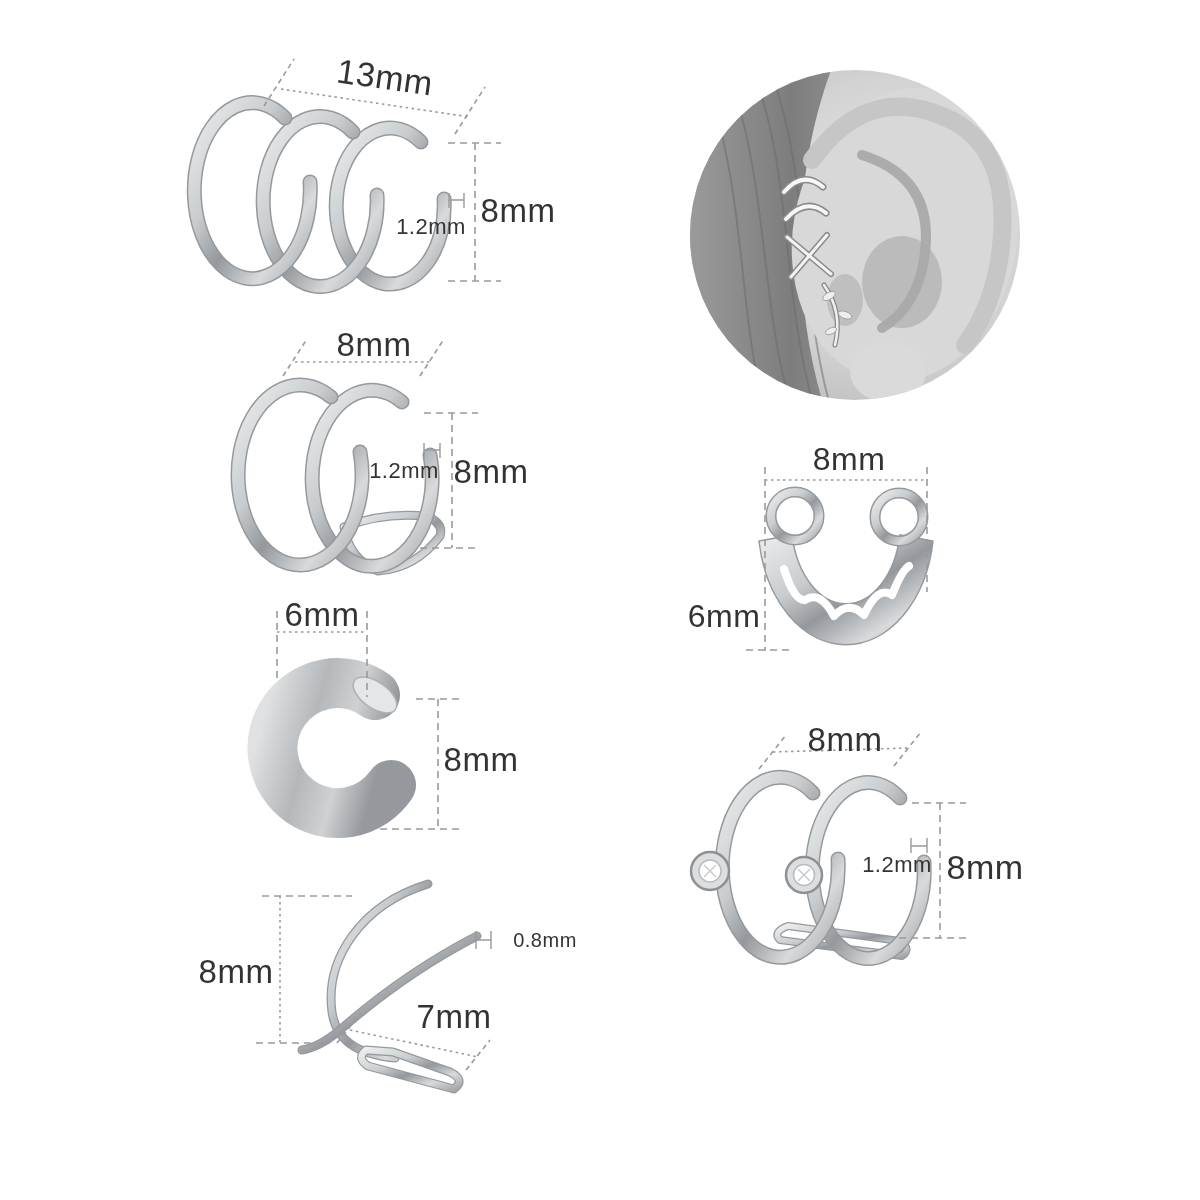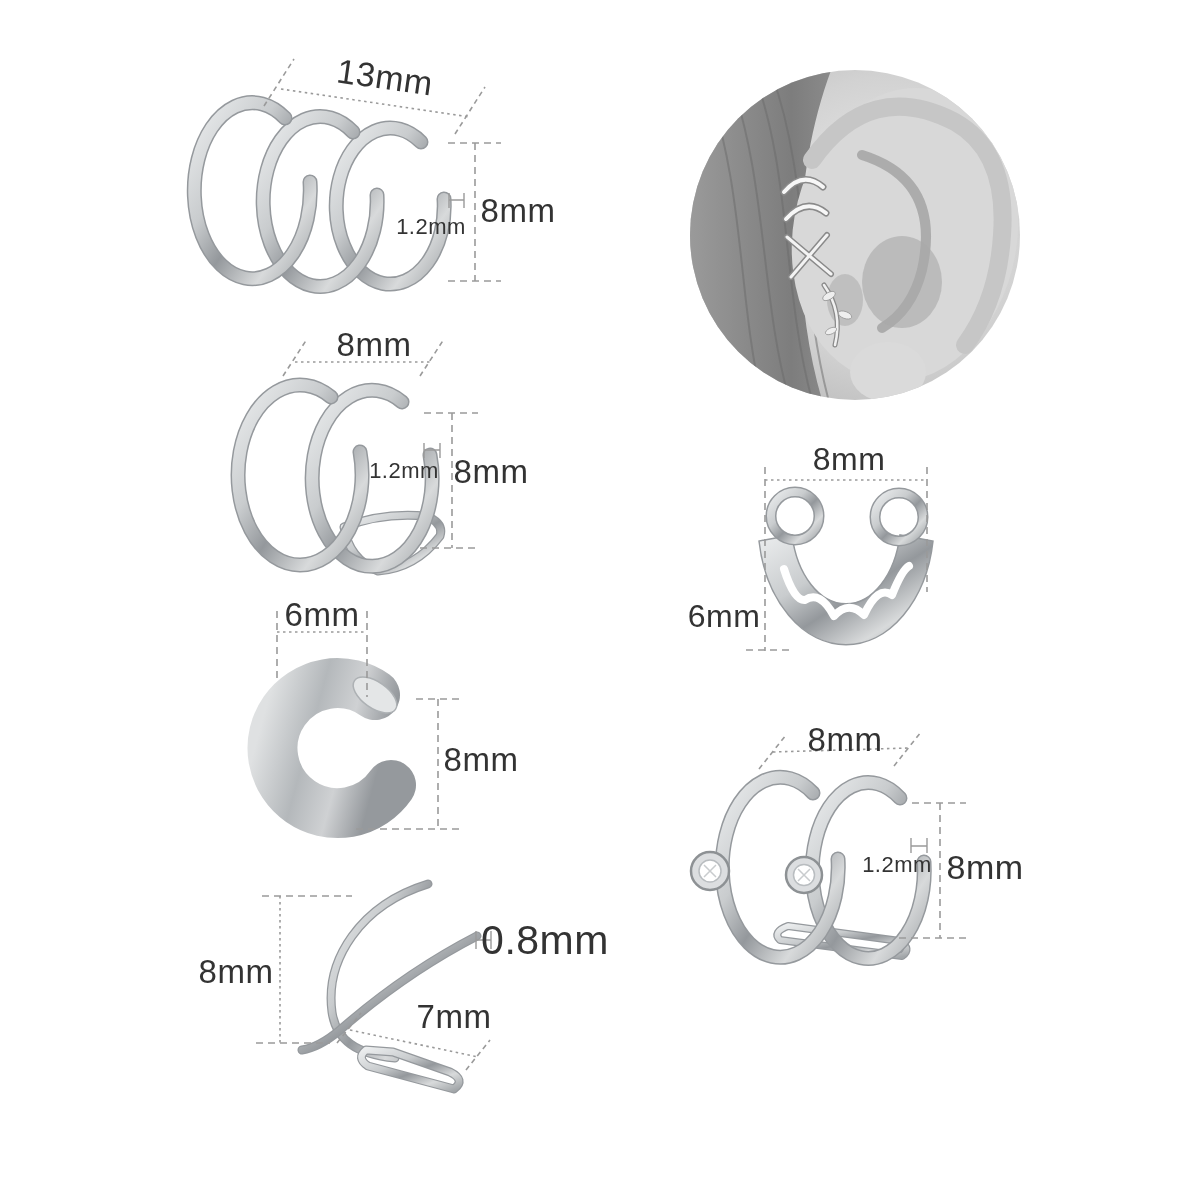--- a/index.html
+++ b/index.html
@@ -2,21 +2,21 @@
 <html><head>
 <meta charset="utf-8">
 <style>
   html,body{margin:0;padding:0;background:#ffffff;}
   .canvas{position:relative;width:1200px;height:1200px;background:#ffffff;overflow:hidden;
           font-family:"Liberation Sans",sans-serif;}
   svg.layer{position:absolute;left:0;top:0;}
   .dim-label{position:absolute;transform:translate(-50%,-50%);color:#333333;line-height:1;
              white-space:nowrap;letter-spacing:0.5px;}
   .tilt{transform:translate(-50%,-50%) rotate(8deg);}
-  .fs27{font-size:22px}.fs31{font-size:41px}.fs32{font-size:32px}.fs33{font-size:33px}.fs34{font-size:34px}
+  .fs27{font-size:22px}.fs31{font-size:20px}.fs32{font-size:32px}.fs33{font-size:33px}.fs34{font-size:34px}
   
   .dl{stroke:#9a9a9a;stroke-width:1.6;fill:none;}
   .dash{stroke-dasharray:7 5;}
   .dot{stroke-dasharray:2.5 3.5;}
   .slash{stroke-dasharray:5 4;}
   .bracket{stroke:#9a9a9a;stroke-width:1.4;fill:none;}
   
   .wire-under{fill:none;stroke:#95999d;stroke-linecap:round;stroke-linejoin:round;}
   .wire-main{fill:none;stroke:url(#met);stroke-linecap:round;stroke-linejoin:round;}
 </style>

